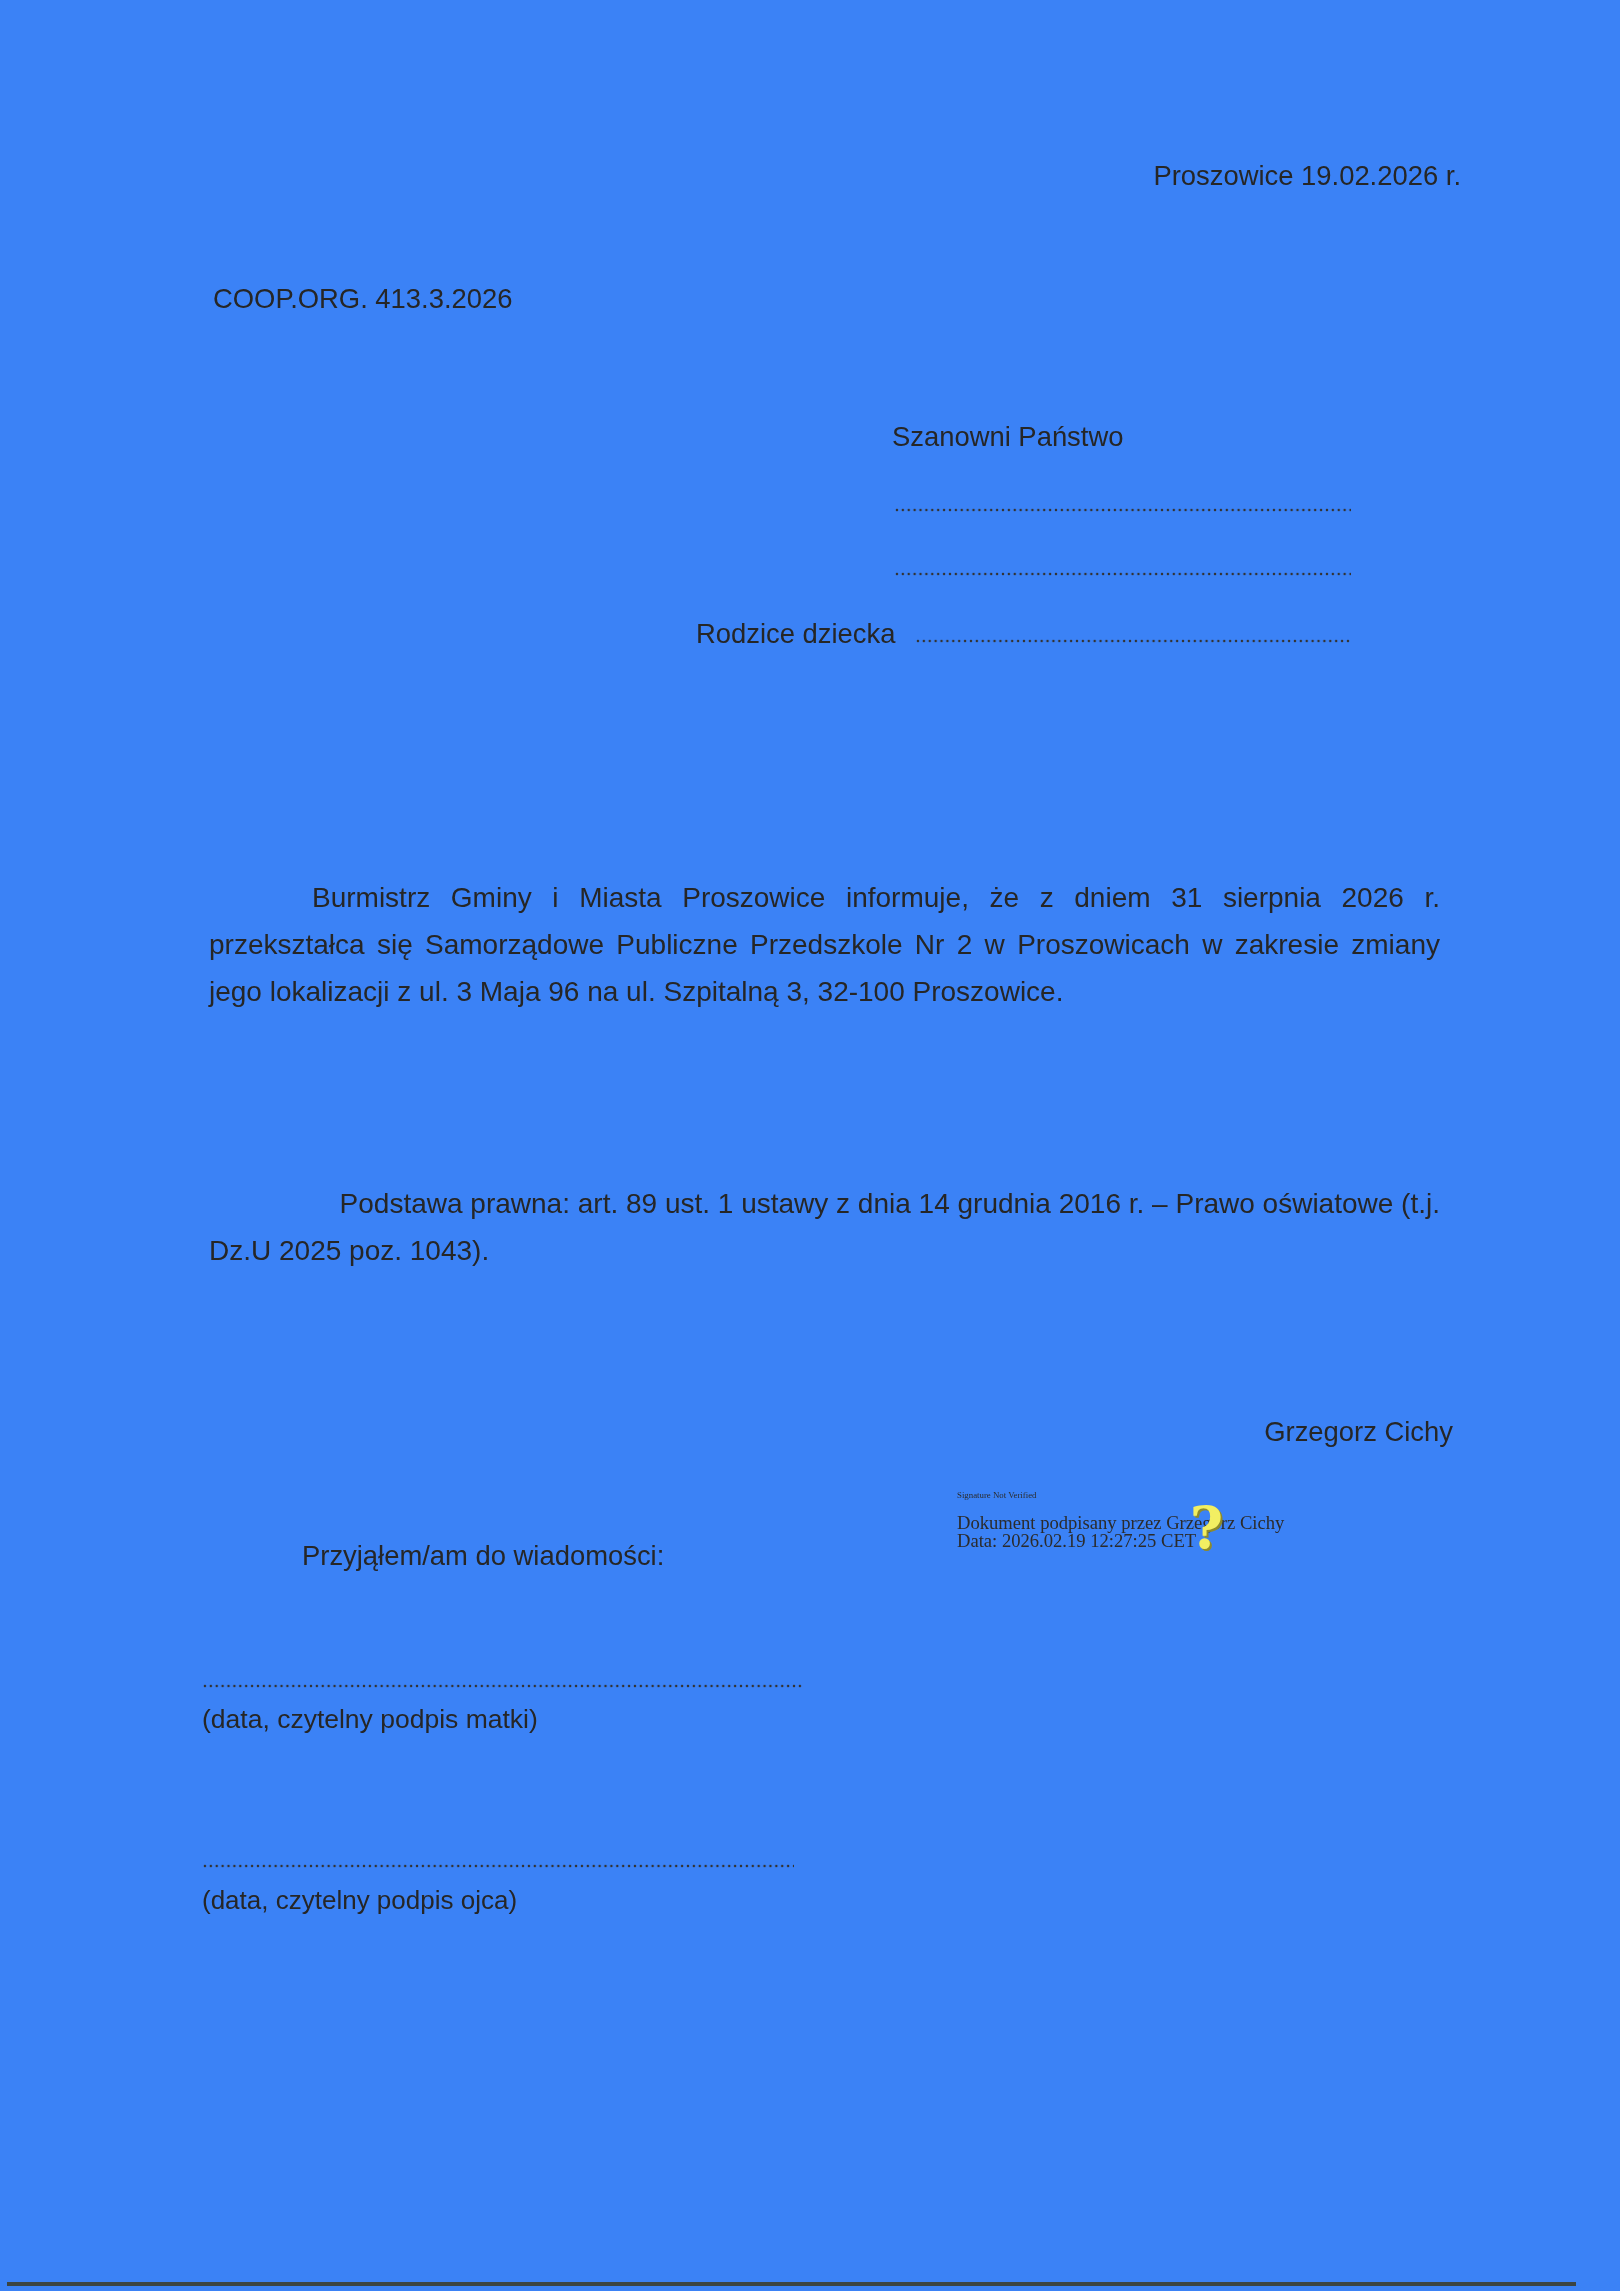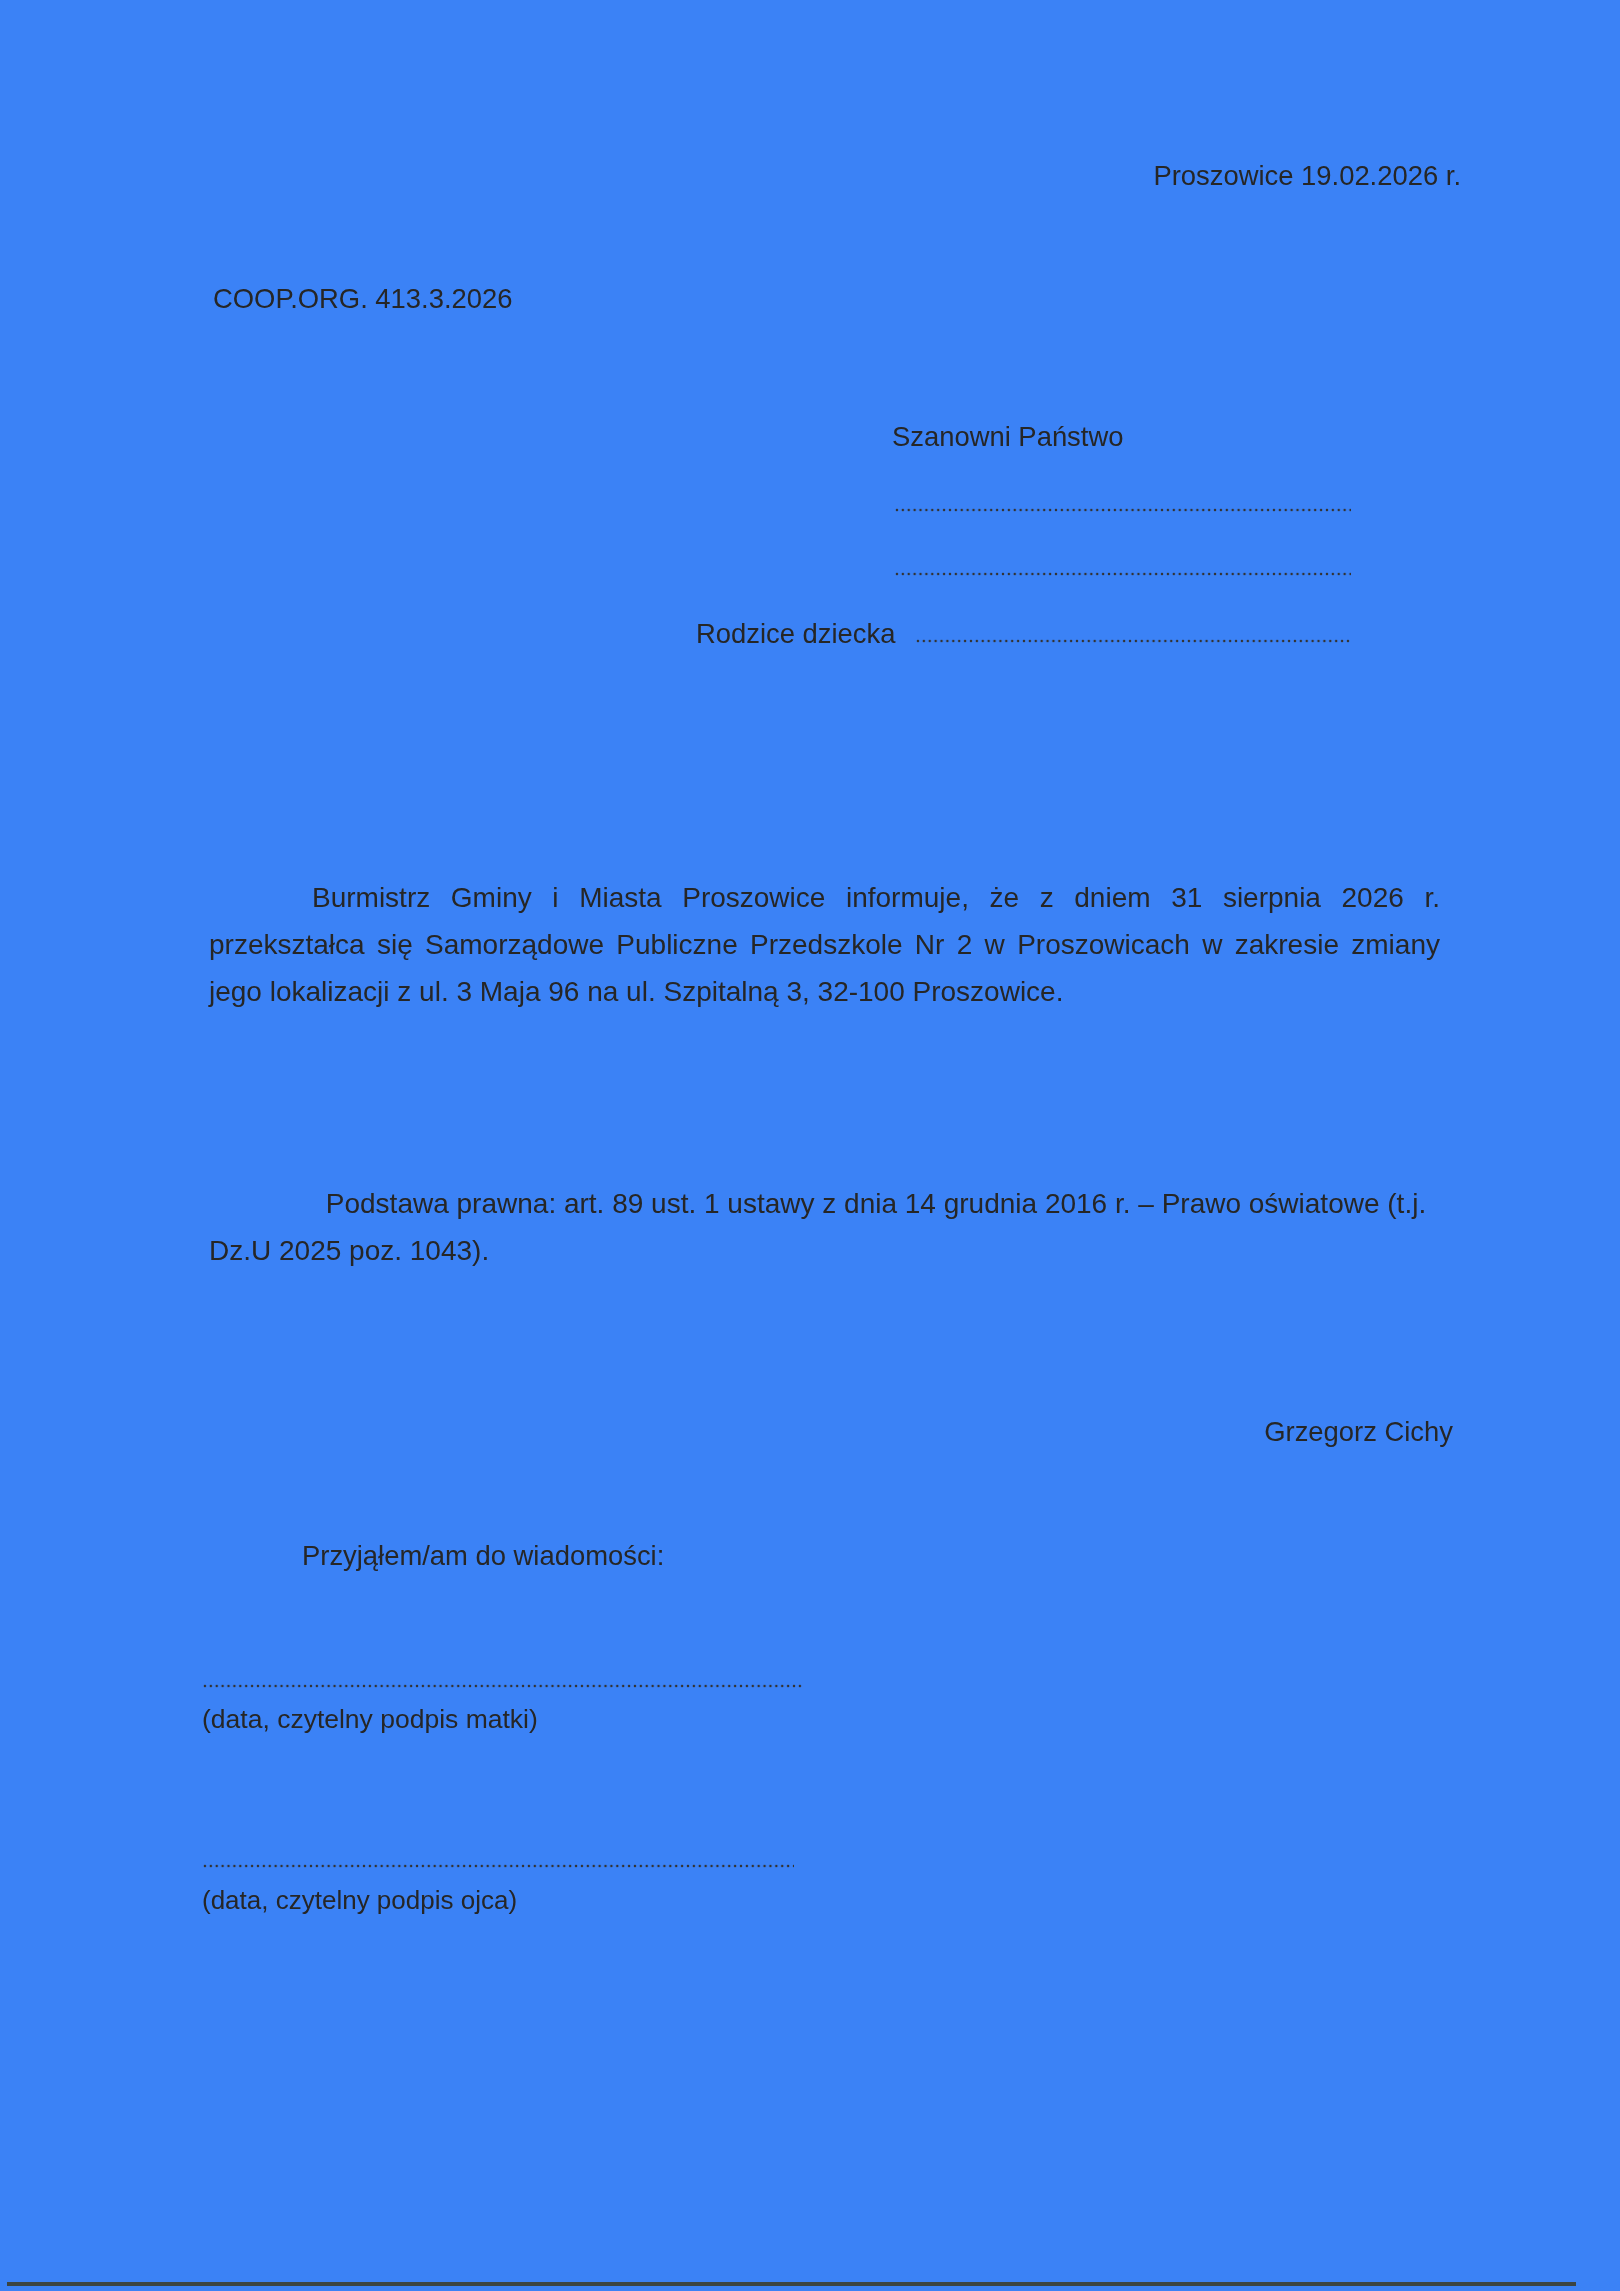--- a/index.html
+++ b/index.html
@@ -51,21 +51,21 @@
       color: #262626;
       text-align: justify;
       text-align-last: left;
     }
     .body-block p {
       margin: 8px;
       text-indent: 103px;
     }
     #para-1 { top: 866px; }
     #para-2 { top: 1019px; }
-    #para-3 { top: 1172px; text-align: center; }
+    #para-3 { top: 1172px; text-align: right; }
 
     
     #signer-title { right: 167px; top: 1351px; }
     #signer-name { right: 167px; top: 1415px; }
 
     .esig {
       position: absolute;
       left: 957px;
       top: 1490px;
       font-family: "Liberation Serif", "DejaVu Serif", serif;
@@ -122,20 +122,26 @@
 
   <div class="body-block" id="para-1">
     <p>Burmistrz Gminy i Miasta Proszowice informuje, że z dniem 31 sierpnia 2026 r. przekształca się Samorządowe Publiczne Przedszkole Nr 2 w Proszowicach w zakresie zmiany jego lokalizacji z ul. 3 Maja 96 na ul. Szpitalną 3, 32-100 Proszowice.</p>
   </div>
   <div class="body-block" id="para-3">
     <p>Podstawa prawna: art. 89 ust. 1 ustawy z dnia 14 grudnia 2016 r. – Prawo oświatowe (t.j. Dz.U 2025 poz. 1043).</p>
   </div>
 
   <div class="abs txt" id="signer-name">Grzegorz Cichy</div>
 
+  <div class="esig">
+    <div class="small">Signature Not Verified</div>
+    <div class="line first-line">Dokument podpisany przez Grzegorz Cichy</div>
+    <div class="line">Data: 2026.02.19 12:27:25 CET</div>
+    <div class="qmark">?</div>
+  </div>
 
   <div class="abs txt" id="ack-label">Przyjąłem/am do wiadomości:</div>
 
   <div class="dotline" id="mother-line"></div>
   <div class="abs txt" id="mother-caption">(data, czytelny podpis matki)</div>
 
   <div class="dotline" id="father-line"></div>
   <div class="abs txt" id="father-caption">(data, czytelny podpis ojca)</div>
 
   <div class="bottom-rule"></div>

